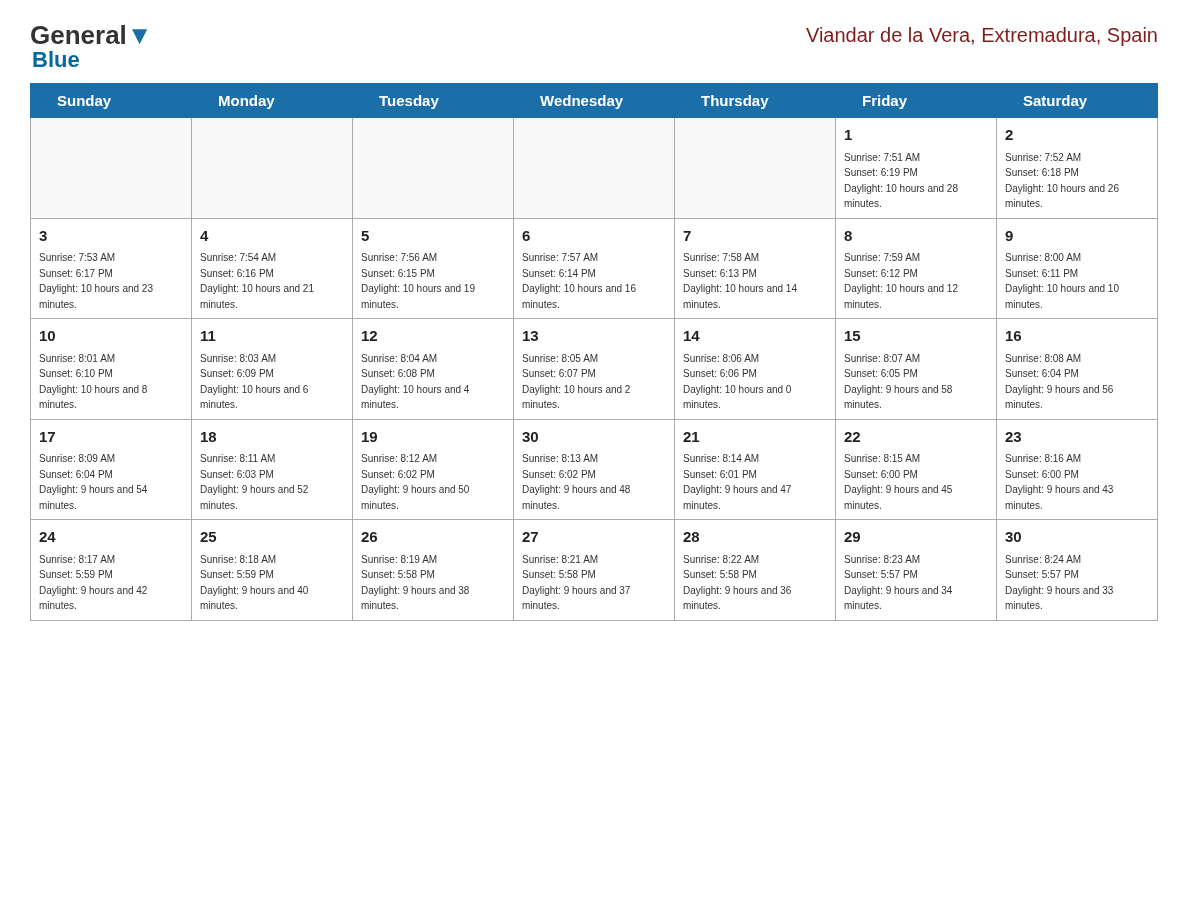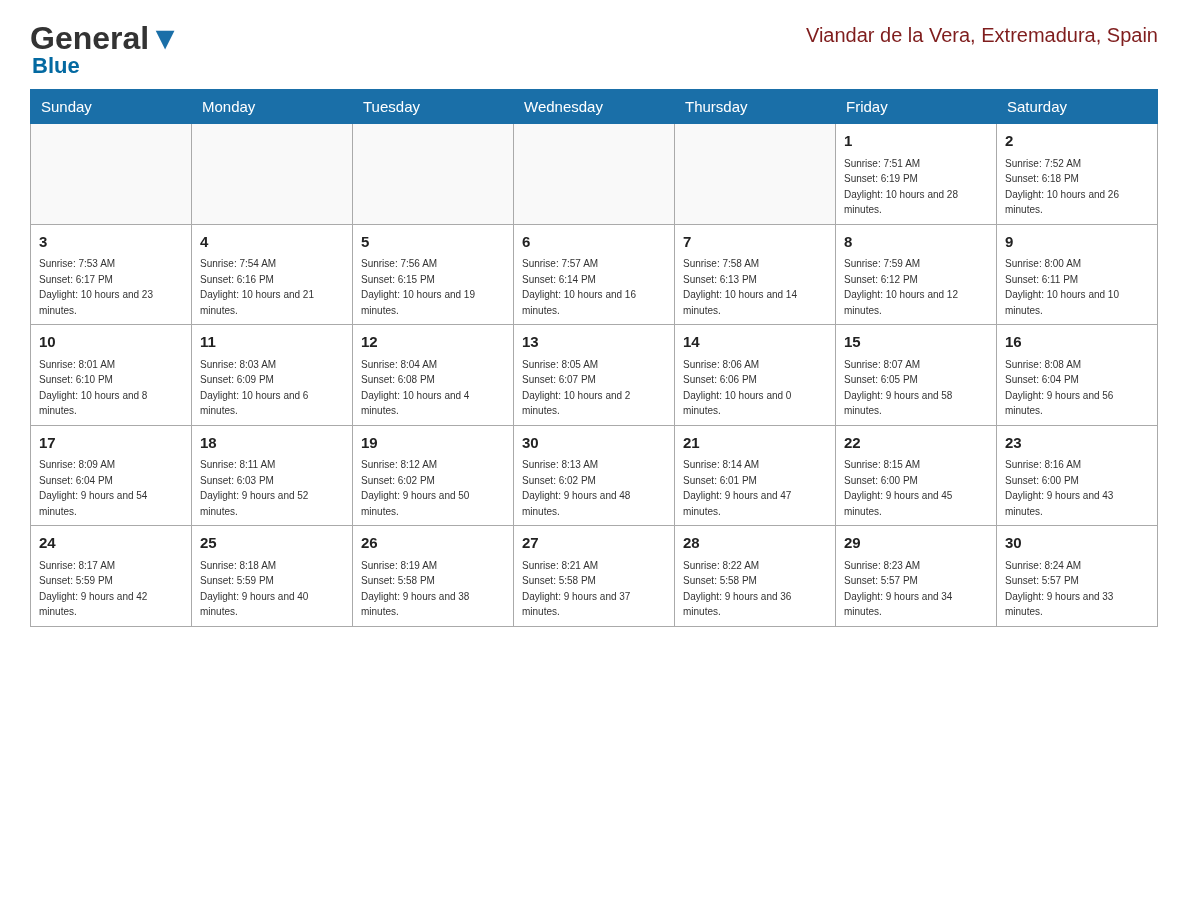--- a/index.html
+++ b/index.html
@@ -15,21 +15,21 @@
       justify-content: space-between;
       align-items: flex-start;
       margin-bottom: 10px;
     }
     .logo {
       display: flex;
       flex-direction: column;
       align-items: flex-start;
     }
     .logo-general {
-      font-size: 32px;
+      font-size: 26px;
       font-weight: bold;
       color: #333;
     }
     .logo-general span {
       color: #1a6fa8;
     }
     .logo-blue {
       font-size: 22px;
       font-weight: bold;
       color: #0369a1;
@@ -52,22 +52,22 @@
     }
     .calendar {
       width: 100%;
       border-collapse: collapse;
       margin-top: 10px;
     }
     .calendar th {
       background-color: #1a6fa8;
       color: #fff;
       font-size: 15px;
-      font-weight: normal;
-      padding: 8px 10px;
+      font-weight: bold;
+      padding: 8px 26px;
       text-align: left;
       border: 1px solid #1a6fa8;
     }
     .calendar td {
       border: 1px solid #aaa;
       vertical-align: top;
       padding: 6px 8px;
       width: 14.28%;
       min-height: 110px;
       font-size: 12px;

